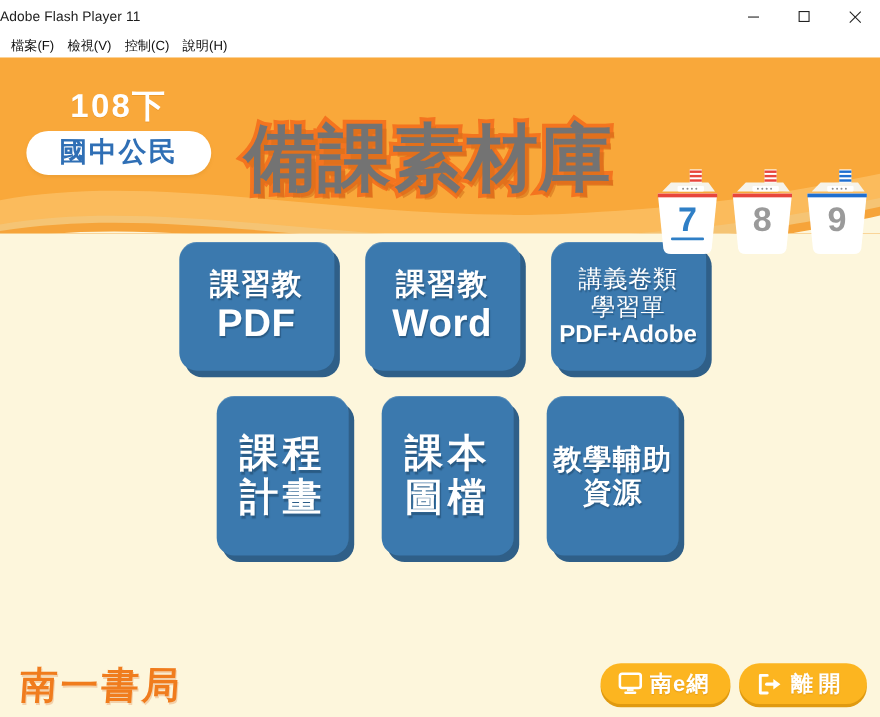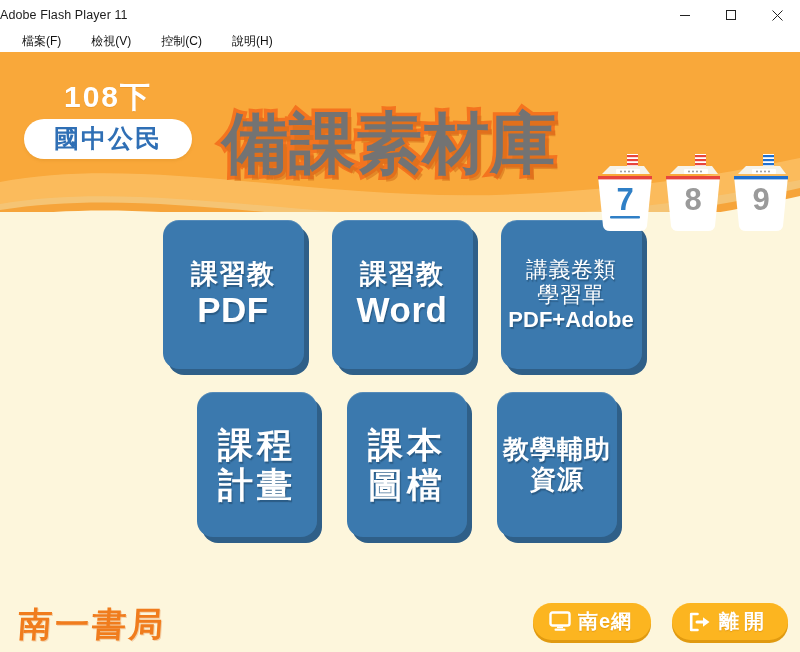--- a/index.html
+++ b/index.html
@@ -23,21 +23,21 @@
     letter-spacing: .1px;
   }
   .win-btn {
     width: 46px; display: flex; align-items: center; justify-content: center;
     background: transparent; border: none; cursor: default;
   }
   .win-btn svg { display: block; }
 
   #menubar {
     height: 22px; display: flex; align-items: center;
-    padding-left: 20px; gap: 26px; background: #ffffff;
+    padding-left: 8px; gap: 8px; background: #ffffff;
     position: relative; z-index: 30;
   }
   .menu-item {
     font-size: 12px; color: #111; white-space: nowrap;
     padding: 1px 2px; cursor: default;
   }
 
   
   #stage {
     position: absolute; left: 0; top: 52px;
@@ -93,21 +93,21 @@
   
   #menu-grid {
     position: absolute; left: 0; top: 168px; width: 800px;
     z-index: 5;
   }
   .btn-row { display: flex; justify-content: center; }
   #row-1 { gap: 28px; margin-left: 4px; }
   #row-2 { gap: 30px; margin-top: 23px; margin-left: 14px; }
 
   .tile {
-    width: 141px; height: 149px; border-radius: 16px;
+    width: 141px; height: 117px; border-radius: 16px;
     background: #3b79ae;
     box-shadow: 5px 6px 0 #2f5f88, inset 0 1px 0 rgba(255,255,255,.14);
     display: flex; flex-direction: column;
     align-items: center; justify-content: center;
     color: #fff; cursor: pointer; text-align: center;
     padding: 4px;
   }
   #row-2 .tile { width: 120px; height: 145px; }
 
   .tile-line {
@@ -125,21 +125,21 @@
   #footer-logo {
     position: absolute; left: 18px; bottom: 10px; z-index: 7;
     font-size: 34px; color: #f07c1d; font-weight: bold;
     letter-spacing: 3px; line-height: 1;
     font-family: "Liberation Serif", "DejaVu Serif", serif;
     transform: skewX(-4deg);
     text-shadow: 1px 1px 0 rgba(214,100,20,.25);
   }
   #footer-actions {
     position: absolute; right: 12px; bottom: 12px; z-index: 7;
-    display: flex; gap: 21px; align-items: center;
+    display: flex; gap: 8px; align-items: center;
   }
   .pill-btn {
     height: 37px; border-radius: 20px;
     background: #fcb520;
     box-shadow: 0 3px 0 #e09a10;
     display: flex; align-items: center; gap: 7px;
     padding: 0 19px 0 16px; cursor: pointer;
     border: none;
   }
   .pill-btn .pill-label {

